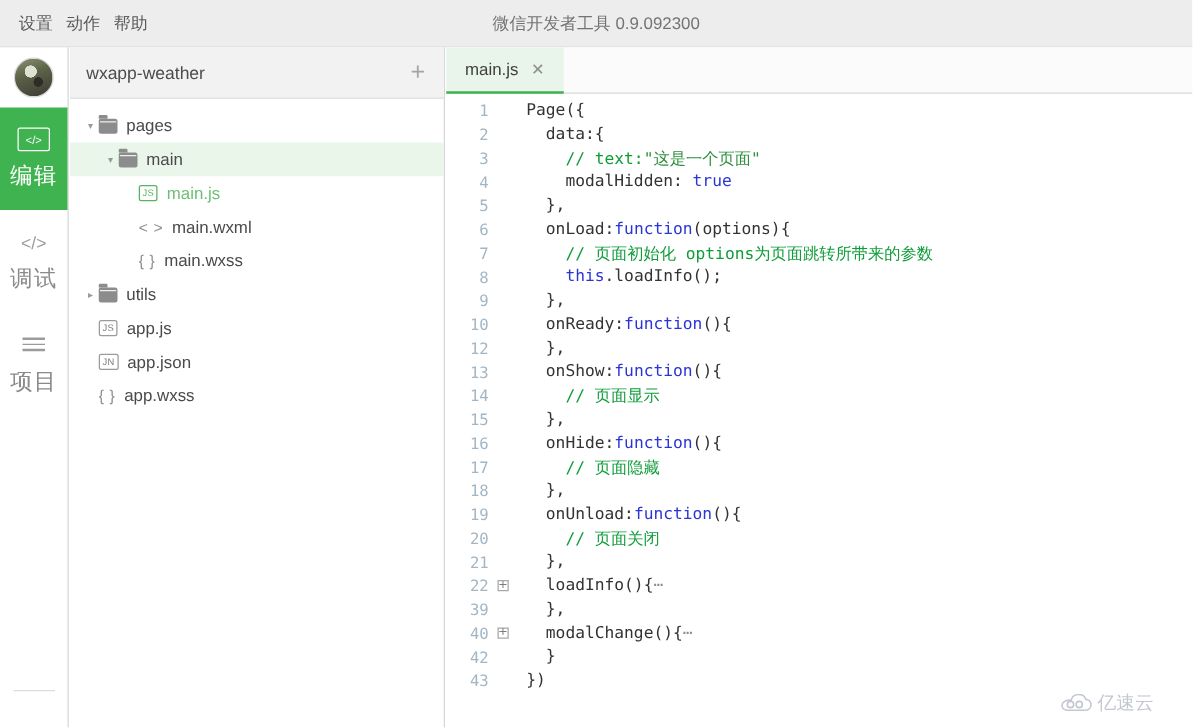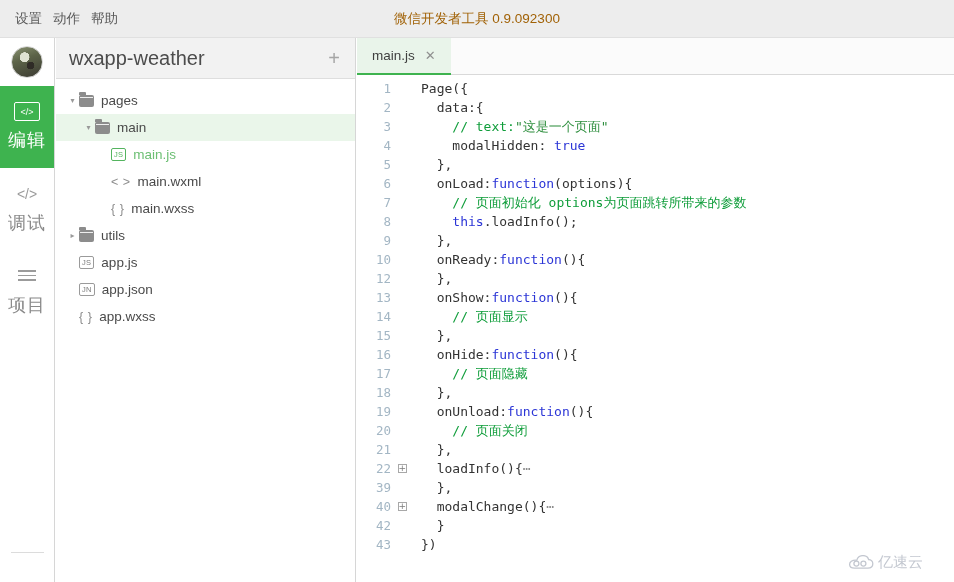--- a/index.html
+++ b/index.html
@@ -20,21 +20,21 @@
     display:flex; align-items:center;
   }
   .menu-items { display:flex; align-items:center; padding-left:14px; gap:9px; }
   .menu-item {
     font-size:13.5px; color:#5a5a5a; cursor:default;
     padding:2px 1px; line-height:1;
   }
   .app-title {
     position:absolute; left:0; top:0; width:954px; height:38px;
     display:flex; align-items:center; justify-content:center;
-    font-size:13.5px; color:#a16207; pointer-events:none;
+    font-size:13.5px; color:#737373; pointer-events:none;
   }
   .titlebar-shadow {
     position:absolute; left:0; top:37px; width:954px; height:1px;
     background:#e0e0e0;
   }
 
   
   .rail {
     position:absolute; left:0; top:38px; width:55px; height:544px;
     background:#ffffff; border-right:1px solid #d6d6d6;
@@ -77,21 +77,21 @@
   
   .filepanel {
     position:absolute; left:56px; top:38px; width:300px; height:544px;
     background:#ffffff; border-right:1px solid #d6d6d6;
   }
   .filepanel-header {
     height:41px; background:#f2f2f2; border-bottom:1px solid #dedede;
     display:flex; align-items:center; padding:0 12px 0 13px;
     justify-content:space-between;
   }
-  .project-name { font-size:20px; color:#4c4c4c; }
+  .project-name { font-size:14px; color:#4c4c4c; }
   .plus-btn {
     font-size:20px; color:#a5a5a5; line-height:1; cursor:pointer;
     font-weight:300; padding:0 3px;
   }
   .tree { padding-top:8px; font-size:13.5px; color:#4a4a4a; }
   .tree-row {
     height:27px; display:flex; align-items:center; cursor:pointer;
     white-space:nowrap;
   }
   .tree-row.selected { background:#eaf6ea; }

